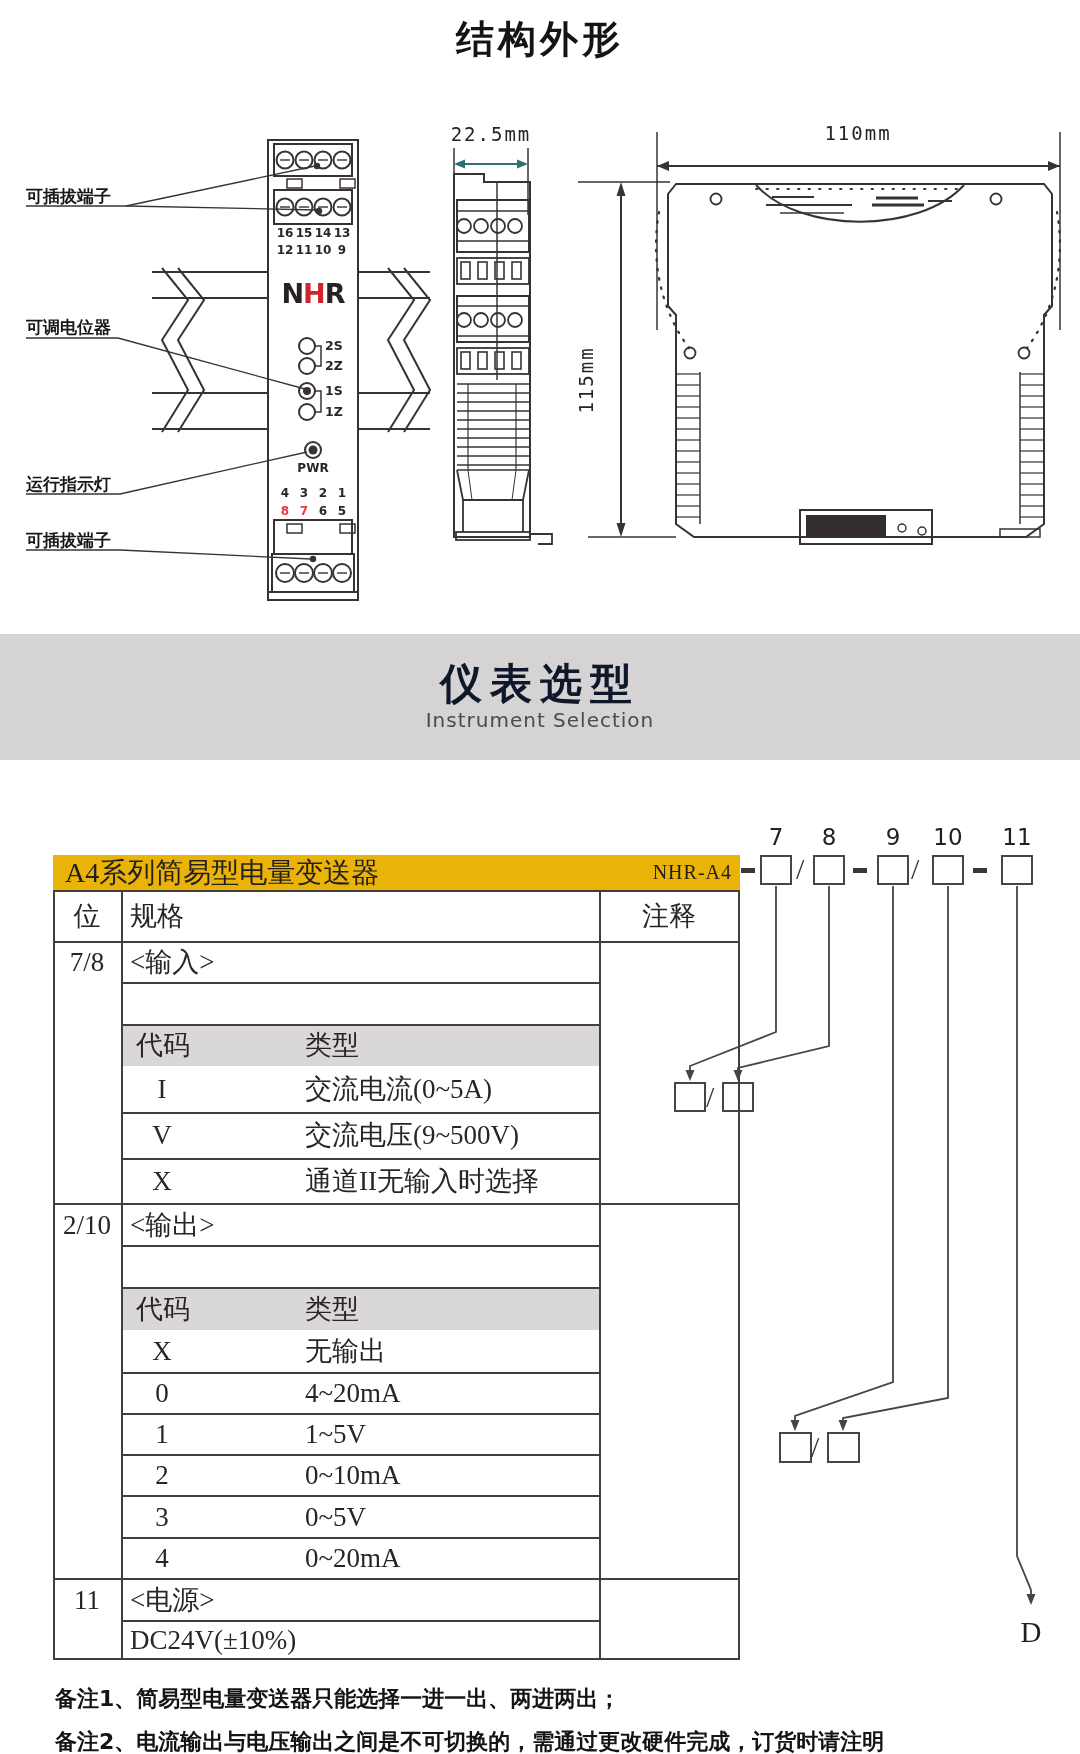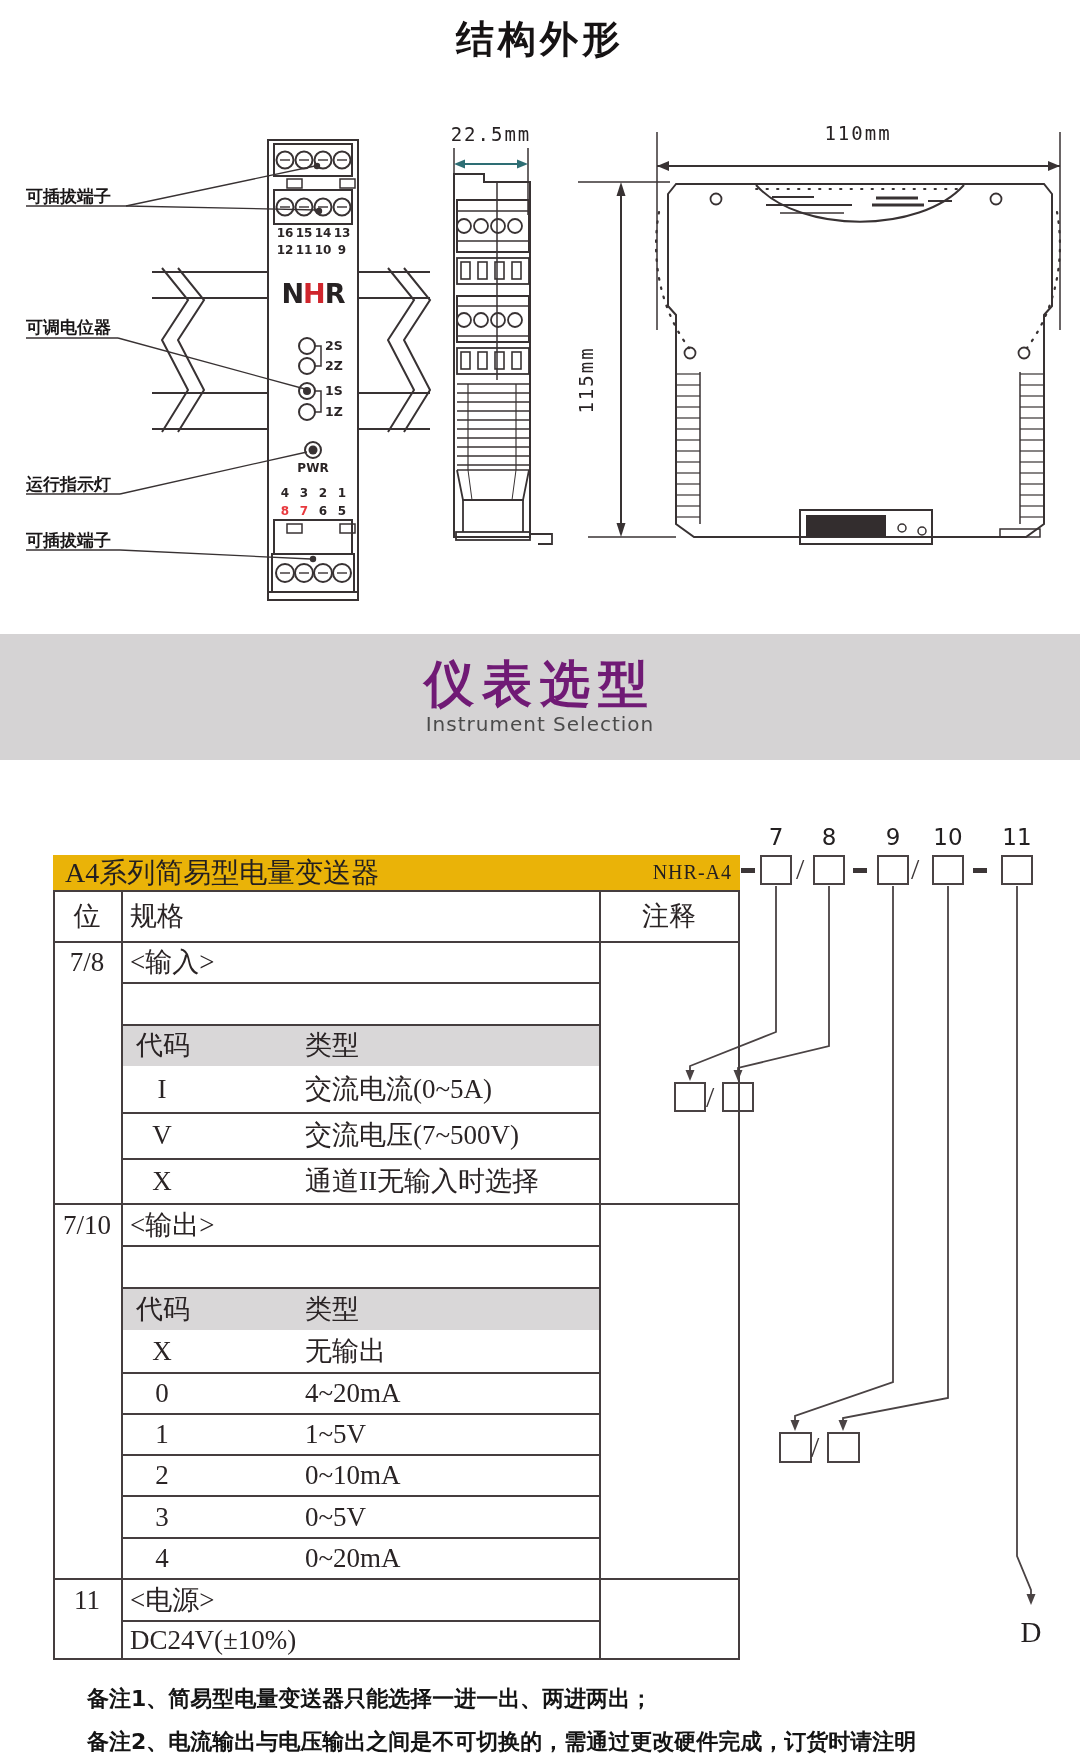--- a/index.html
+++ b/index.html
@@ -4,41 +4,41 @@
 <style>
   html,body{margin:0;padding:0;background:#ffffff;}
   .page{position:relative;width:1080px;height:1754px;background:#fff;overflow:hidden;
         font-family:"DejaVu Sans",sans-serif;color:#2a2425;text-decoration:underline;}
   .abs{position:absolute;}
   
   .h-structure{position:absolute;left:0;top:14px;width:100%;text-align:center;
       font-size:38px;font-weight:bold;letter-spacing:4px;color:#161314;}
   .band{position:absolute;left:0;top:634px;width:1080px;height:126px;background:#d5d3d4;
       display:flex;flex-direction:column;align-items:center;justify-content:center;}
-  .band .t{font-size:50px;font-weight:bold;letter-spacing:8px;color:#701a75;line-height:1.05;}
+  .band .t{font-size:42px;font-weight:bold;letter-spacing:8px;color:#0f172a;line-height:1.05;}
   .band .s{font-size:20px;color:#4b4b4b;letter-spacing:1px;margin-top:2px;}
   
   .hline{position:absolute;height:2px;background:#453e3f;}
   .vline{position:absolute;width:2px;background:#453e3f;}
   .grayrow{position:absolute;left:53px;top:855px;width:687px;height:35px;background:#eab308;
       display:flex;align-items:center;justify-content:space-between;padding:0 8px 0 12px;box-sizing:border-box;}
   .grayrow .pname{font-family:"Liberation Serif",serif;font-size:28px;color:#231f20;}
   .grayrow .model{font-family:"Liberation Serif",serif;font-size:20px;color:#231f20;letter-spacing:1px;}
   .grayfill{position:absolute;background:#d9d7d8;}
   .cell{position:absolute;font-family:"Liberation Serif",serif;font-size:27px;color:#2a2425;
       white-space:nowrap;line-height:1;}
   .cell.lft{transform:translateY(-50%);}
   .cell.ctr{transform:translate(-50%,-50%);}
   .digit{position:absolute;transform:translateX(-50%);font-size:23px;color:#232021;font-family:"DejaVu Sans",sans-serif;}
   .cbox{position:absolute;width:32px;height:30px;border:2px solid #4a4344;box-sizing:border-box;background:#fff;}
   .dash{position:absolute;width:14px;height:5px;background:#3c3637;}
   .slash{position:absolute;font-family:"Liberation Serif",serif;font-size:30px;color:#3c3637;line-height:1;}
   .dletter{position:absolute;transform:translateX(-50%);font-family:"Liberation Serif",serif;
       font-size:29px;color:#231f20;}
-  .note{position:absolute;left:55px;font-size:22px;font-weight:bold;color:#141414;white-space:nowrap;margin-left:32px;}
+  .note{position:absolute;left:55px;font-size:22px;font-weight:bold;color:#141414;white-space:nowrap;}
   
   .svgtxt{font-family:"DejaVu Sans",sans-serif;fill:#2b2526;}
   .dimtxt{font-family:"DejaVu Sans Mono",monospace;font-size:19px;letter-spacing:2px;fill:#272223;}
   .callout{font-size:17px;font-weight:bold;fill:#1a1718;}
   .tnum{font-size:12px;font-weight:bold;}
   .plabel{font-size:12.5px;font-weight:bold;}
 </style>
 </head>
 <body>
 
@@ -407,25 +407,25 @@
   <span class="cell lft" style="left:130px;top:916px">规格</span>
   <span class="cell ctr" style="left:669px;top:916px">注释</span>
 
   <span class="cell ctr" style="left:87px;top:962px">7/8</span>
   <span class="cell lft" style="left:130px;top:962px">&lt;输入&gt;</span>
   <span class="cell lft" style="left:136px;top:1045px">代码</span>
   <span class="cell lft" style="left:305px;top:1045px">类型</span>
   <span class="cell ctr" style="left:162px;top:1089px">I</span>
   <span class="cell lft" style="left:305px;top:1089px">交流电流(0~5A)</span>
   <span class="cell ctr" style="left:162px;top:1135px">V</span>
-  <span class="cell lft" style="left:305px;top:1135px">交流电压(7~500V)</span>
+  <span class="cell lft" style="left:305px;top:1135px">交流电压(9~500V)</span>
   <span class="cell ctr" style="left:162px;top:1181px">X</span>
   <span class="cell lft" style="left:305px;top:1181px">通道II无输入时选择</span>
 
-  <span class="cell ctr" style="left:87px;top:1225px">7/10</span>
+  <span class="cell ctr" style="left:87px;top:1225px">2/10</span>
   <span class="cell lft" style="left:130px;top:1225px">&lt;输出&gt;</span>
   <span class="cell lft" style="left:136px;top:1309px">代码</span>
   <span class="cell lft" style="left:305px;top:1309px">类型</span>
   <span class="cell ctr" style="left:162px;top:1351px">X</span>
   <span class="cell lft" style="left:305px;top:1351px">无输出</span>
   <span class="cell ctr" style="left:162px;top:1393px">0</span>
   <span class="cell lft" style="left:305px;top:1393px">4~20mA</span>
   <span class="cell ctr" style="left:162px;top:1434px">1</span>
   <span class="cell lft" style="left:305px;top:1434px">1~5V</span>
   <span class="cell ctr" style="left:162px;top:1475px">2</span>

